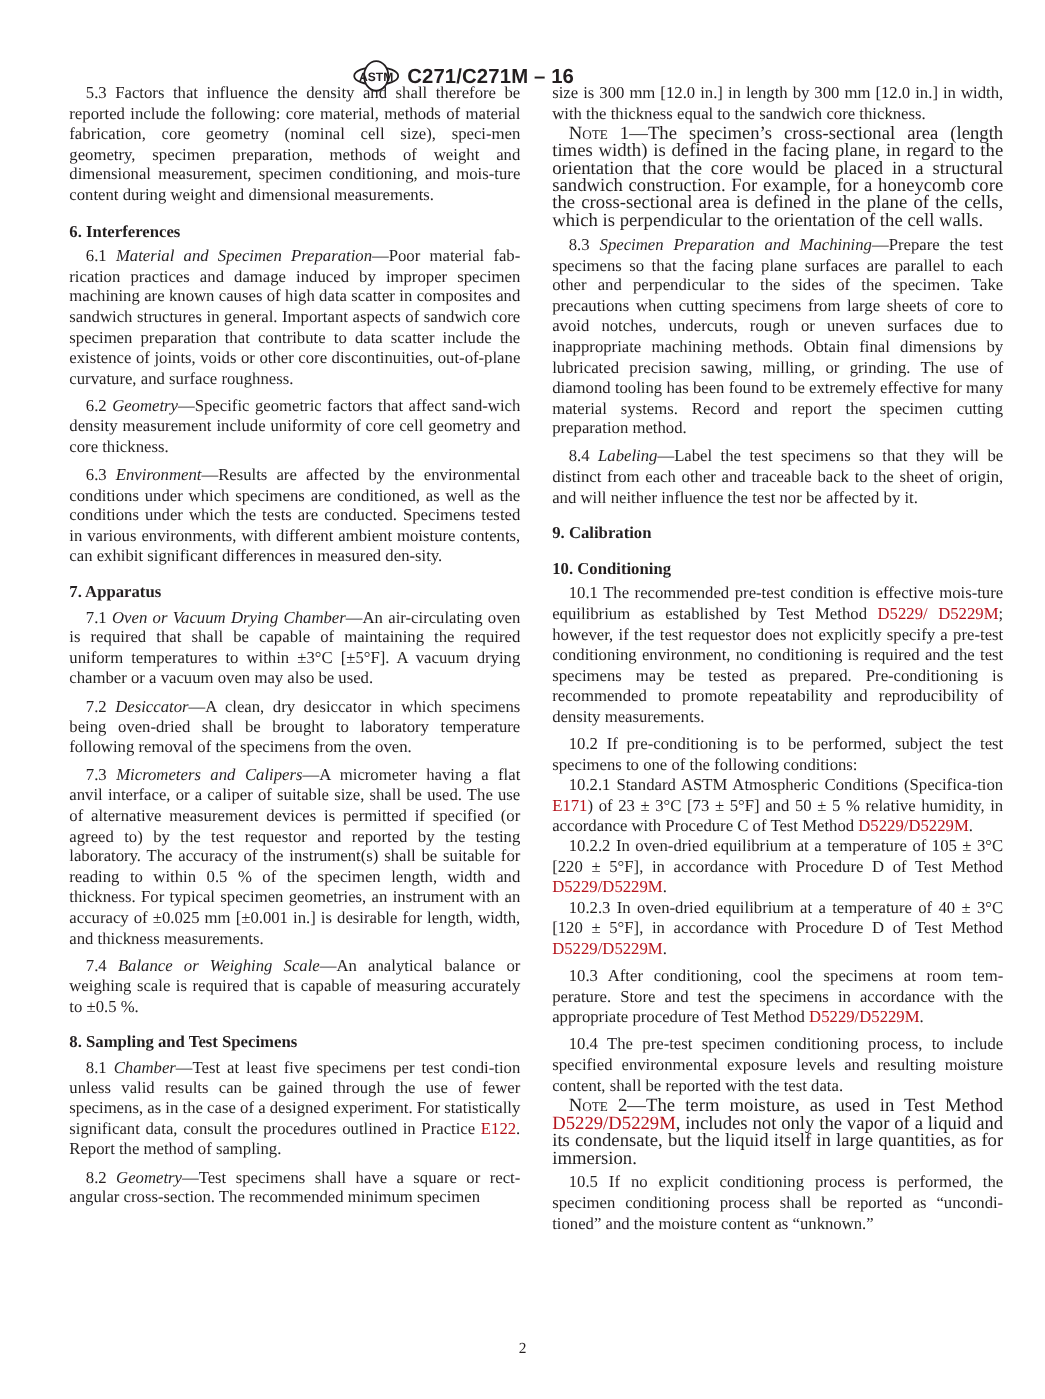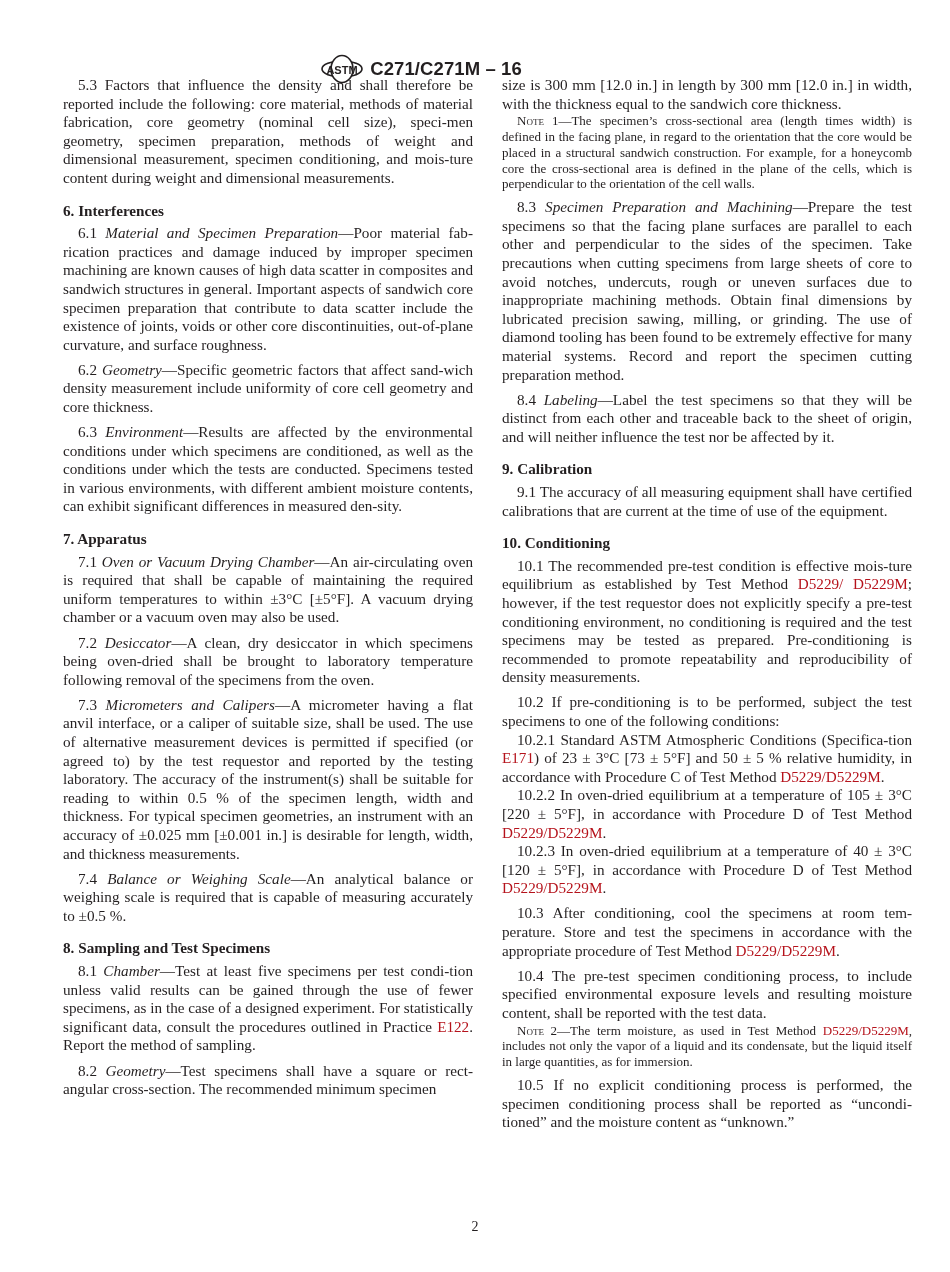--- a/index.html
+++ b/index.html
@@ -12,21 +12,21 @@
             font-size: 18.5px; color: #231f20; letter-spacing: 0.1px; }
   .col { position: absolute; top: 76px; width: 410px; font-size: 15.2px; line-height: 18.6px;
          text-align: justify; hyphens: manual; margin-left: 12px; }
   .col.left { left: 51px; }
   .col.right { left: 490px; font-family: Liberation Serif, serif; }
   .p { margin: 0 0 6.5px 0; text-indent: 15px; }
   .p.tight { margin-bottom: 0; }
   .p.cont { text-indent: 0; }
   .h { font-weight: bold; margin: 14px 0 4px 0; font-size: 15.2px; }
   .h:first-child { margin-top: 0; }
-  .note { font-size: 13px; line-height: 15.8px; text-indent: 15px; margin: 0 0 6px 0; }
+  .note { font-size: 17px; line-height: 15.8px; text-indent: 15px; margin: 0 0 6px 0; }
   .note .sc { font-variant: small-caps; }
   .link { color: #b5121b; }
   i { font-style: italic; }
   .page-num { position: absolute; top: 1219px; left: 0; width: 950px; text-align: center;
               font-size: 14px; color: #231f20; }
 </style>
 </head>
 <body>
 
 <div class="header">
@@ -59,21 +59,20 @@
   <p class="p tight"><span>8.2 </span><i>Geometry</i><span>—Test specimens shall have a square or rect-angular cross-section. The recommended minimum specimen</span></p>
 </div>
 
 <div class="col right">
   <p class="p cont tight">size is 300 mm [12.0 in.] in length by 300 mm [12.0 in.] in width, with the thickness equal to the sandwich core thickness.</p>
   <p class="note"><span class="sc">Note 1</span><span>—The specimen’s cross-sectional area (length times width) is defined in the facing plane, in regard to the orientation that the core would be placed in a structural sandwich construction. For example, for a honeycomb core the cross-sectional area is defined in the plane of the cells, which is perpendicular to the orientation of the cell walls.</span></p>
   <p class="p"><span>8.3 </span><i>Specimen Preparation and Machining</i><span>—Prepare the test specimens so that the facing plane surfaces are parallel to each other and perpendicular to the sides of the specimen. Take precautions when cutting specimens from large sheets of core to avoid notches, undercuts, rough or uneven surfaces due to inappropriate machining methods. Obtain final dimensions by lubricated precision sawing, milling, or grinding. The use of diamond tooling has been found to be extremely effective for many material systems. Record and report the specimen cutting preparation method.</span></p>
   <p class="p"><span>8.4 </span><i>Labeling</i><span>—Label the test specimens so that they will be distinct from each other and traceable back to the sheet of origin, and will neither influence the test nor be affected by it.</span></p>
 
   <div class="h">9.  Calibration</div>
-  <p class="p">9.1 The accuracy of all measuring equipment shall have certified calibrations that are current at the time of use of the equipment.</p>
 
   <div class="h">10.  Conditioning</div>
   <p class="p"><span>10.1 The recommended pre-test condition is effective mois-ture equilibrium as established by Test Method </span><span class="link">D5229/ D5229M</span><span>; however, if the test requestor does not explicitly specify a pre-test conditioning environment, no conditioning is required and the test specimens may be tested as prepared. Pre-conditioning is recommended to promote repeatability and reproducibility of density measurements.</span></p>
   <p class="p tight">10.2 If pre-conditioning is to be performed, subject the test specimens to one of the following conditions:</p>
   <p class="p tight"><span>10.2.1 Standard ASTM Atmospheric Conditions (Specifica-tion </span><span class="link">E171</span><span>) of 23 ± 3°C [73 ± 5°F] and 50 ± 5 % relative humidity, in accordance with Procedure C of Test Method </span><span class="link">D5229/D5229M</span><span>.</span></p>
   <p class="p tight"><span>10.2.2 In oven-dried equilibrium at a temperature of 105 ± 3°C [220 ± 5°F], in accordance with Procedure D of Test Method </span><span class="link">D5229/D5229M</span><span>.</span></p>
   <p class="p"><span>10.2.3 In oven-dried equilibrium at a temperature of 40 ± 3°C [120 ± 5°F], in accordance with Procedure D of Test Method </span><span class="link">D5229/D5229M</span><span>.</span></p>
   <p class="p"><span>10.3 After conditioning, cool the specimens at room tem-perature. Store and test the specimens in accordance with the appropriate procedure of Test Method </span><span class="link">D5229/D5229M</span><span>.</span></p>
   <p class="p tight">10.4 The pre-test specimen conditioning process, to include specified environmental exposure levels and resulting moisture content, shall be reported with the test data.</p>
   <p class="note"><span class="sc">Note 2</span><span>—The term moisture, as used in Test Method </span><span class="link">D5229/D5229M</span><span>, includes not only the vapor of a liquid and its condensate, but the liquid itself in large quantities, as for immersion.</span></p>

